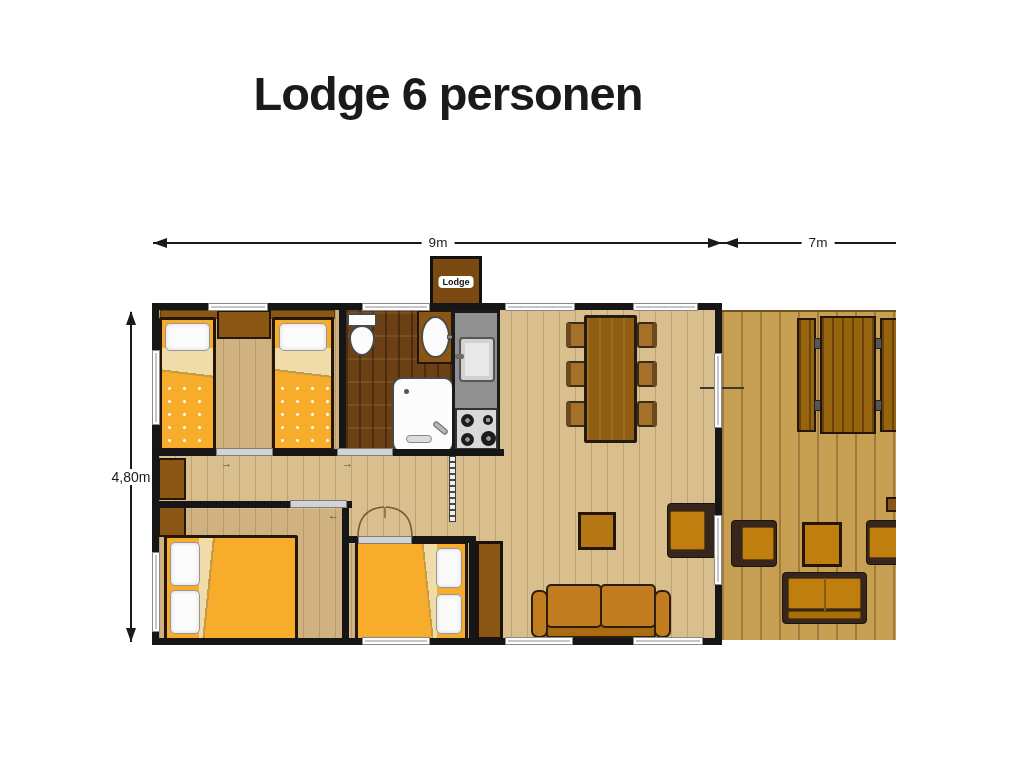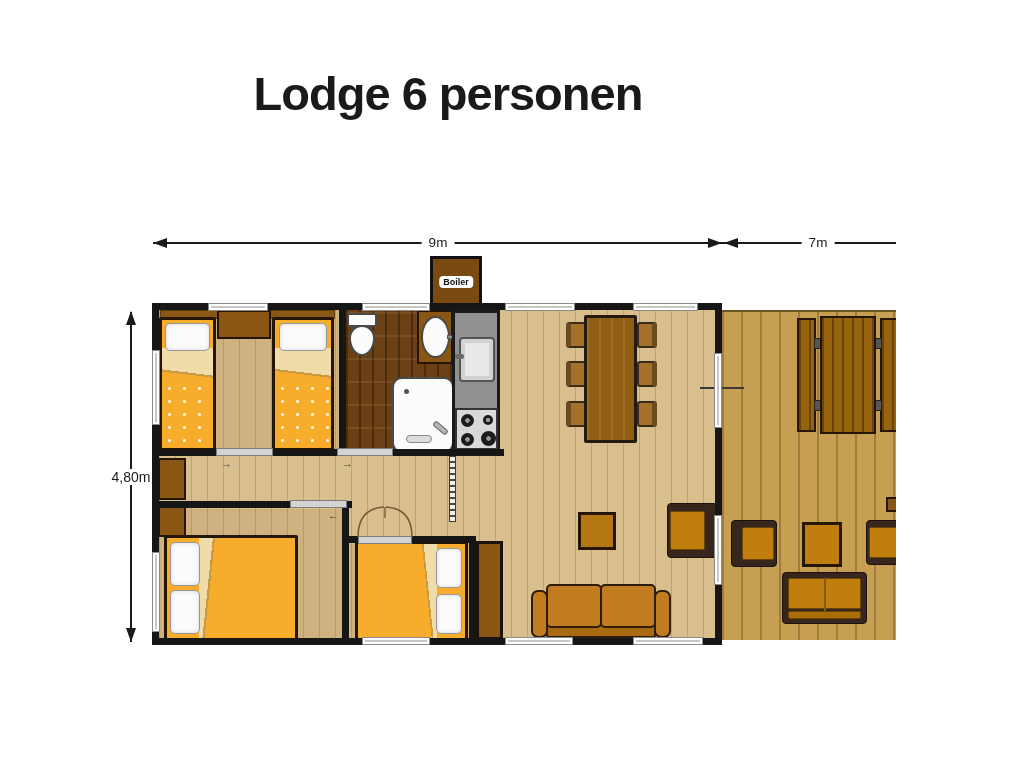--- a/index.html
+++ b/index.html
@@ -94,21 +94,21 @@
   </div>
 
   <div class="abs">
     <div class="abs dline" style="left:130px;top:312px;width:2px;height:330px;"></div>
     <div class="abs arr arr-u" style="left:126px;top:311px;"></div>
     <div class="abs arr arr-d" style="left:126px;top:628px;"></div>
     <div class="abs dlabel" style="left:131px;top:469px;font-size:14px;">4,80m</div>
   </div>
 
   <div class="abs" style="left:430px;top:256px;width:52px;height:52px;background:#7A4A10;border:3px solid #111;">
-    <div class="abs" style="left:50%;top:17px;transform:translateX(-50%);background:#fff;border-radius:4px;padding:1px 4px;font-size:9px;font-weight:bold;color:#111;white-space:nowrap;">Boiler</div>
+    <div class="abs" style="left:50%;top:17px;transform:translateX(-50%);background:#fff;border-radius:4px;padding:1px 4px;font-size:9px;font-weight:bold;color:#111;white-space:nowrap;">Lodge</div>
   </div>
 
   <div class="abs deck" style="left:722px;top:310px;width:193px;height:330px;"></div>
   <div class="abs deck-fade" style="left:899px;top:310px;width:17px;height:330px;"></div>
 
   <div class="abs brown-grain" style="left:797px;top:318px;width:19px;height:114px;"></div>
   <div class="abs brown-grain" style="left:880px;top:318px;width:19px;height:114px;"></div>
   <div class="abs" style="left:814px;top:338px;width:8px;height:11px;background:#555;border:1px solid #222;"></div>
   <div class="abs" style="left:814px;top:400px;width:8px;height:11px;background:#555;border:1px solid #222;"></div>
   <div class="abs" style="left:874px;top:338px;width:8px;height:11px;background:#555;border:1px solid #222;"></div>

